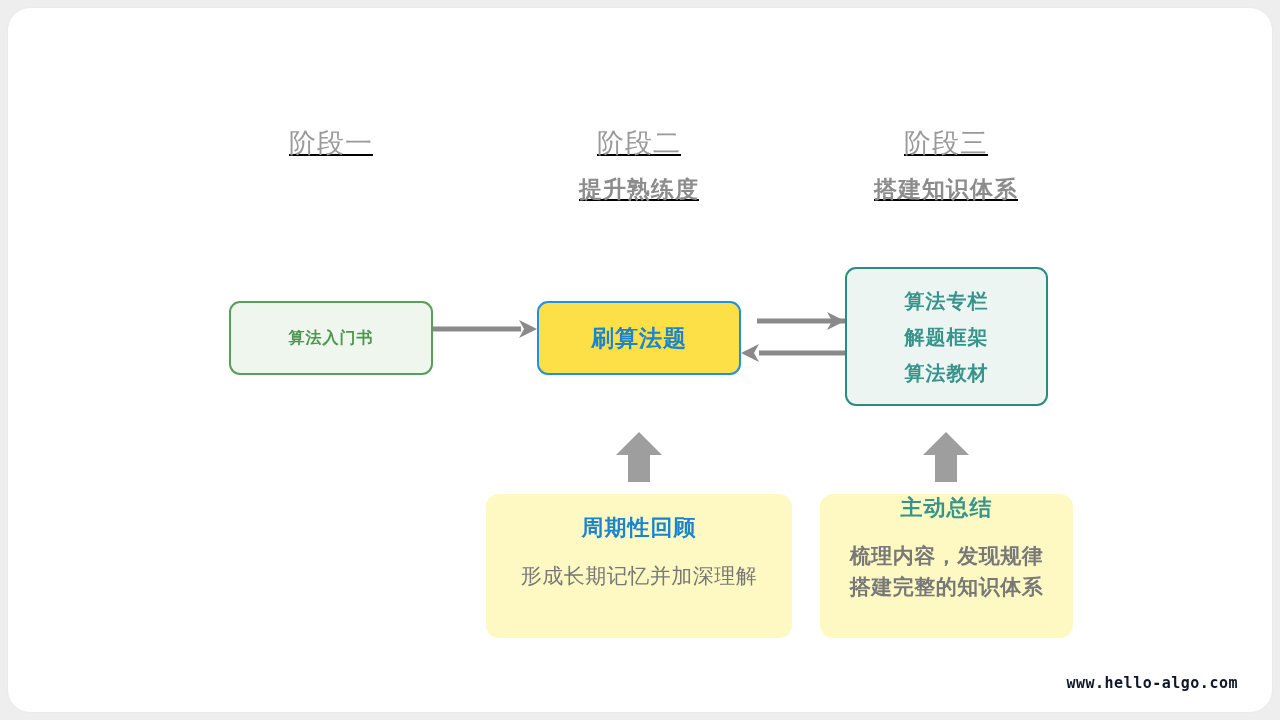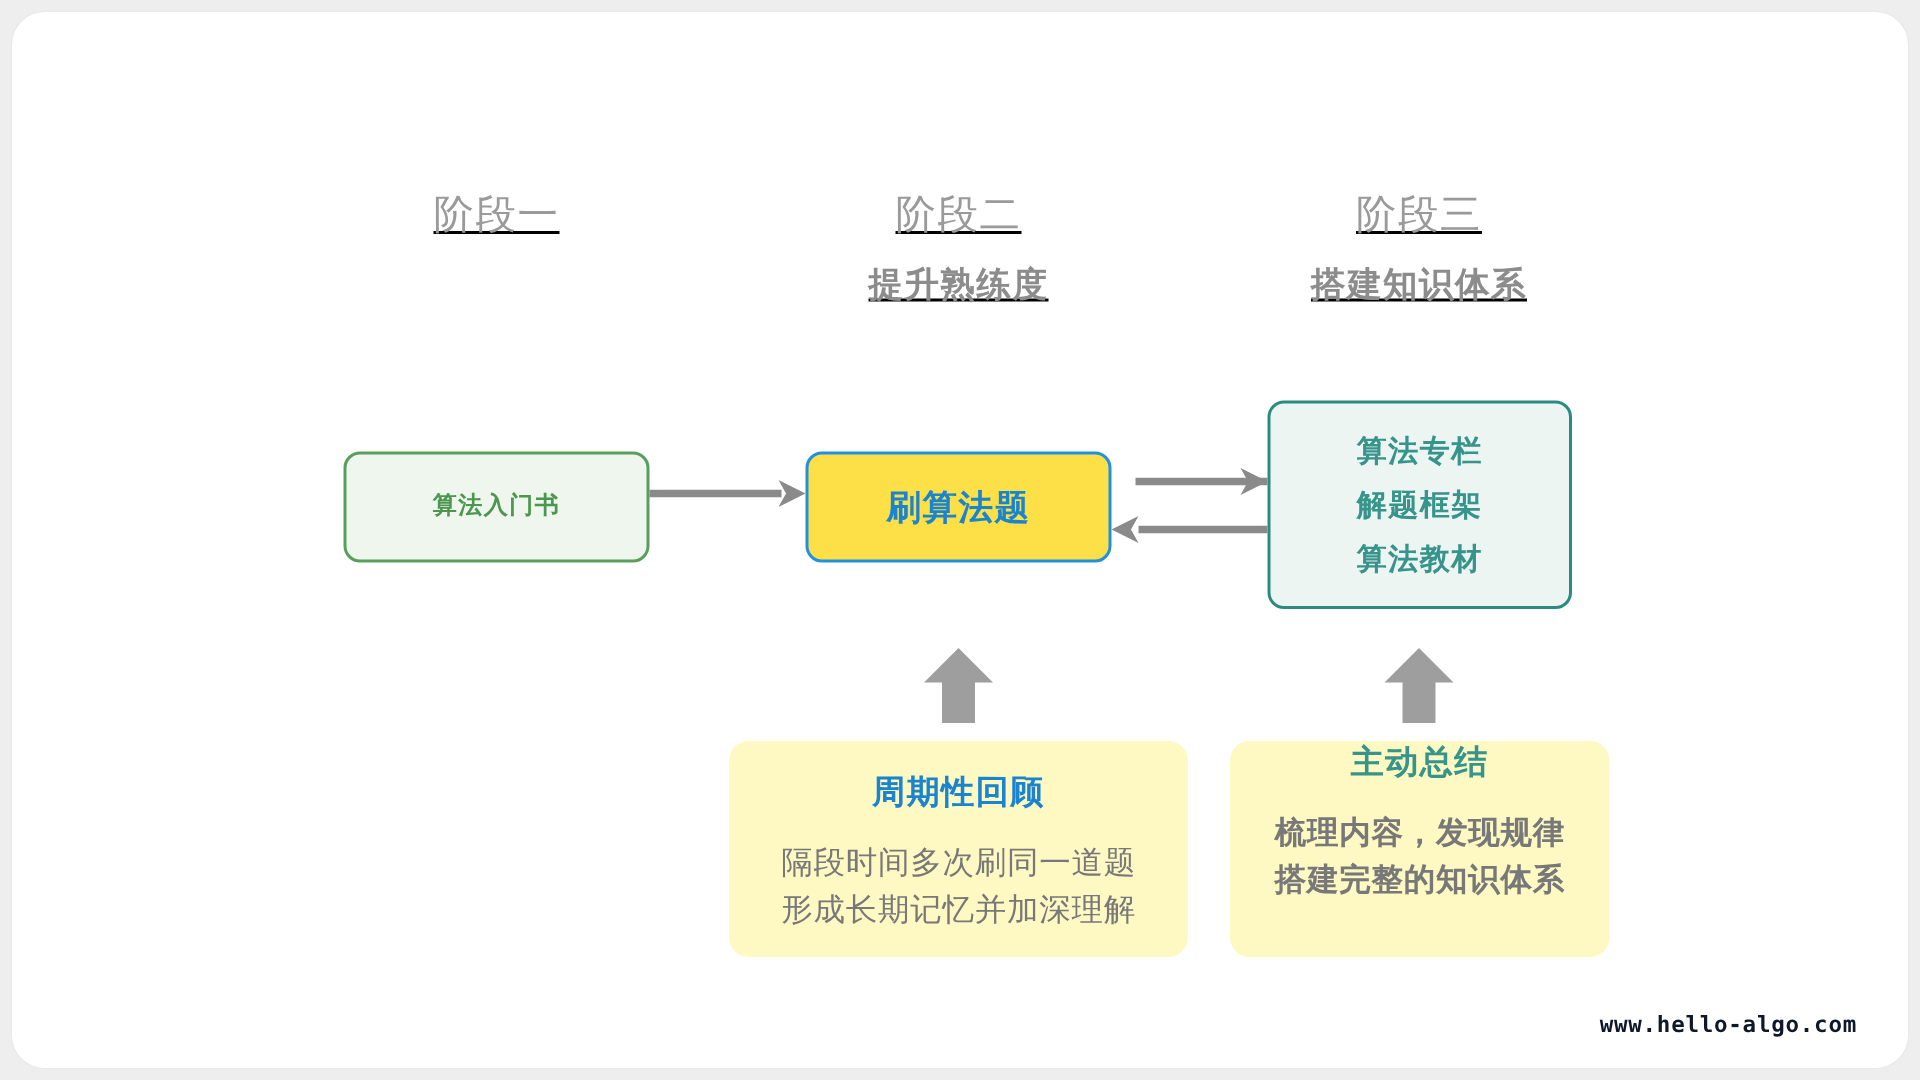--- a/index.html
+++ b/index.html
@@ -228,21 +228,20 @@
     <polygon points="23,0 46,23 34,23 34,50 12,50 12,23 0,23" fill="#9e9e9e"></polygon>
   </svg>
 
   <svg class="arrow-svg" style="left:923px; top:432px;" width="46" height="50">
     <polygon points="23,0 46,23 34,23 34,50 12,50 12,23 0,23" fill="#9e9e9e"></polygon>
   </svg>
 
   <div class="note" id="note-review">
     <div class="note-title">周期性回顾</div>
     <div class="note-body">
-      <div>隔段时间多次刷同一道题</div>
       <div>形成长期记忆并加深理解</div>
     </div>
   </div>
 
   <div class="note" id="note-summary">
     <div class="note-title">主动总结</div>
     <div class="note-body">
       <div>梳理内容，发现规律</div>
       <div>搭建完整的知识体系</div>
     </div>

